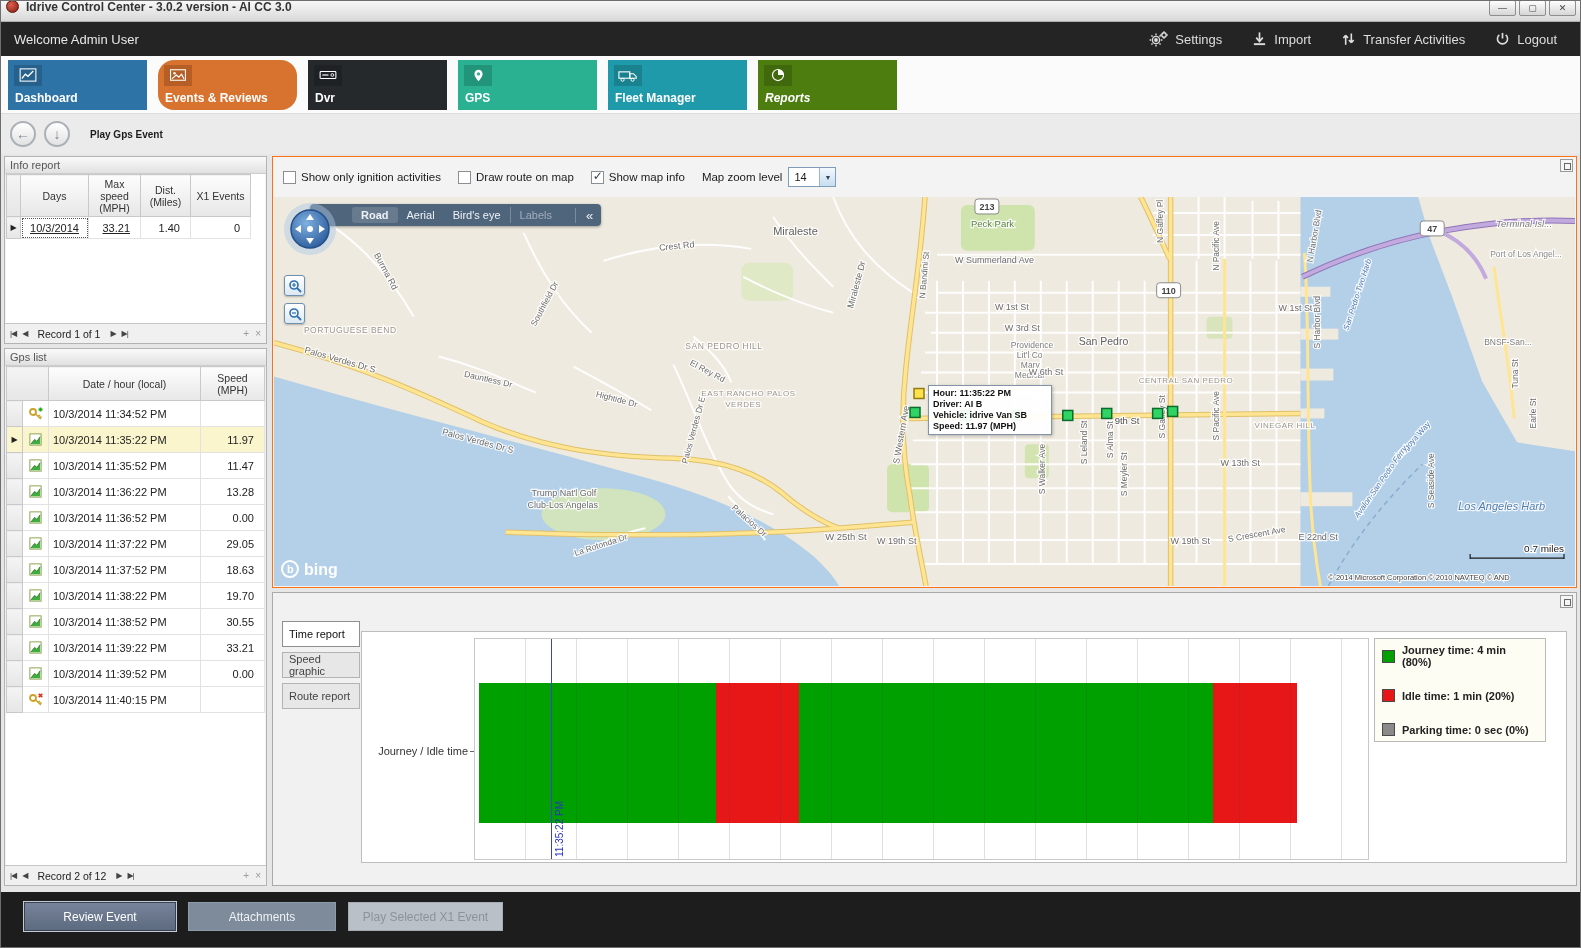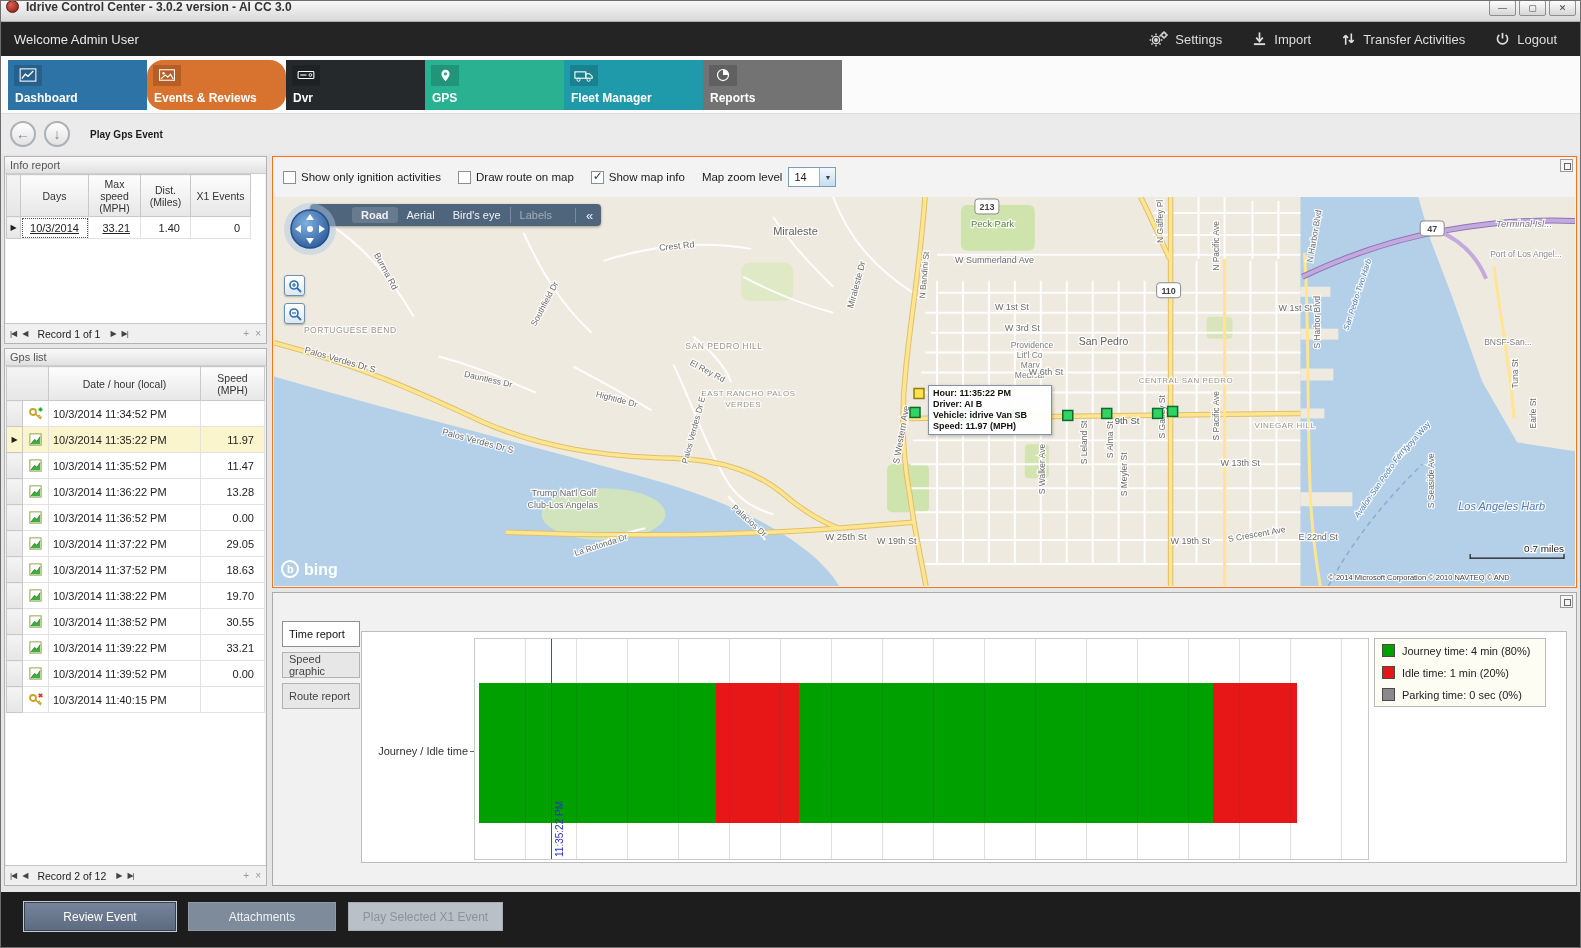--- a/index.html
+++ b/index.html
@@ -23,21 +23,21 @@
   
   .topbar { position:absolute; top:22px; left:0; right:0; height:34px; background:#242424;
     display:flex; align-items:center; }
   .welcome { font-size:13px; color:#e8e8e8; padding-left:14px; }
   .topbar-actions { margin-left:auto; display:flex; align-items:center; gap:30px; padding-right:24px; }
   .topbar-action { display:flex; align-items:center; gap:7px; font-size:13px; color:#dedede; cursor:default; }
   .tb-icon { display:flex; align-items:center; }
 
   
   .navrow { position:absolute; top:56px; left:0; right:0; height:58px; background:#fbfbfb;
-    border-bottom:1px solid #dcdcdc; display:flex; align-items:center; padding-left:8px; gap:0; }
+    border-bottom:1px solid #dcdcdc; display:flex; align-items:center; padding-left:8px; gap:11px; }
   .nav-tile { width:139px; height:50px; position:relative; color:#fff; cursor:default; }
   .tile-icon { position:absolute; left:6px; top:5px; width:28px; height:21px;
     background:rgba(0,0,0,0.16); display:flex; align-items:center; justify-content:center; }
   .tile-label { position:absolute; left:7px; bottom:5px; font-size:12px; font-weight:bold; }
 
   
   .subheader { position:absolute; top:114px; left:0; right:0; height:40px; background:#ebebeb;
     display:flex; align-items:center; padding-left:10px; gap:8px; }
   .circle-btn { width:26px; height:26px; border-radius:50%; border:2px solid #aab0b6;
     background:linear-gradient(#ffffff,#e2e2e2); color:#7e848b; font-size:14px; font-weight:bold;
@@ -125,21 +125,21 @@
   .plot .bar { position:absolute; left:0.4%; width:91.6%; top:44px; height:140px; z-index:1; }
   .plot .seg { position:absolute; top:0; height:100%; }
   .plot .gridlines { position:absolute; inset:0; z-index:2; pointer-events:none;
     background:repeating-linear-gradient(to right, transparent 0 50px, rgba(60,60,60,0.16) 50px 51px); }
   .plot .cursor { position:absolute; top:0; bottom:0; width:1px; background:#3b46c4; z-index:3; }
   .plot .cursor-label { position:absolute; bottom:2px; font-size:10px; color:#2a35c0; z-index:3;
     writing-mode:vertical-rl; transform:rotate(180deg); }
   .y-label { position:absolute; left:2px; top:113px; width:104px; text-align:right; font-size:11px; color:#333; }
   .y-tick { position:absolute; left:108px; top:119px; width:5px; height:1px; background:#666; }
   .legend { position:absolute; right:20px; top:6px; width:172px; border:1px solid #b9b9b9; background:#fdfdf4;
-    padding:5px 7px; display:flex; flex-direction:column; gap:9px; font-size:11px; color:#222; }
+    padding:5px 7px; display:flex; flex-direction:column; gap:21px; font-size:11px; color:#222;font-weight:bold; }
   .legend-row { display:flex; align-items:center; gap:7px; }
   .legend-swatch { width:13px; height:13px; border:1px solid #4a4a4a; flex:0 0 13px; }
 
   
   #footer { position:absolute; left:0; right:0; top:892px; bottom:0; background:#1d1d1d;
     display:flex; gap:12px; padding:10px 0 0 24px; align-items:flex-start; }
   .footer-btn { height:29px; width:152px; font-size:12px; display:flex; align-items:center;
     justify-content:center; cursor:default; }
   .footer-btn.focus { background:linear-gradient(#76839a,#5d6b80); color:#fff;
     border:1px solid #39424e; box-shadow:0 0 0 1px #c3cad4; }
@@ -252,21 +252,21 @@
       <span class="tile-icon">
         <svg width="20" height="15" viewBox="0 0 22 16">
           <rect x="1" y="4" width="12" height="7" fill="none" stroke="#fff" stroke-width="1.2"></rect>
           <path d="M13 6 h4 l3 3 v2 h-7z" fill="none" stroke="#fff" stroke-width="1.2"></path>
           <circle cx="5" cy="12.7" r="1.7" fill="none" stroke="#fff"></circle>
           <circle cx="16" cy="12.7" r="1.7" fill="none" stroke="#fff"></circle>
         </svg>
       </span>
       <span class="tile-label">Fleet Manager</span>
     </div>
-    <div class="nav-tile" style="background: #737373;">
+    <div class="nav-tile" style="background: #4d7c0f; font-style: italic;">
       <span class="tile-icon">
         <svg width="14" height="14" viewBox="0 0 16 16">
           <circle cx="8" cy="8" r="6.3" fill="none" stroke="#fff" stroke-width="1.4"></circle>
           <path d="M8 8 V1.7 A6.3 6.3 0 0 1 14.3 8 Z" fill="#fff"></path>
         </svg>
       </span>
       <span class="tile-label">Reports</span>
     </div>
   </div>
 

